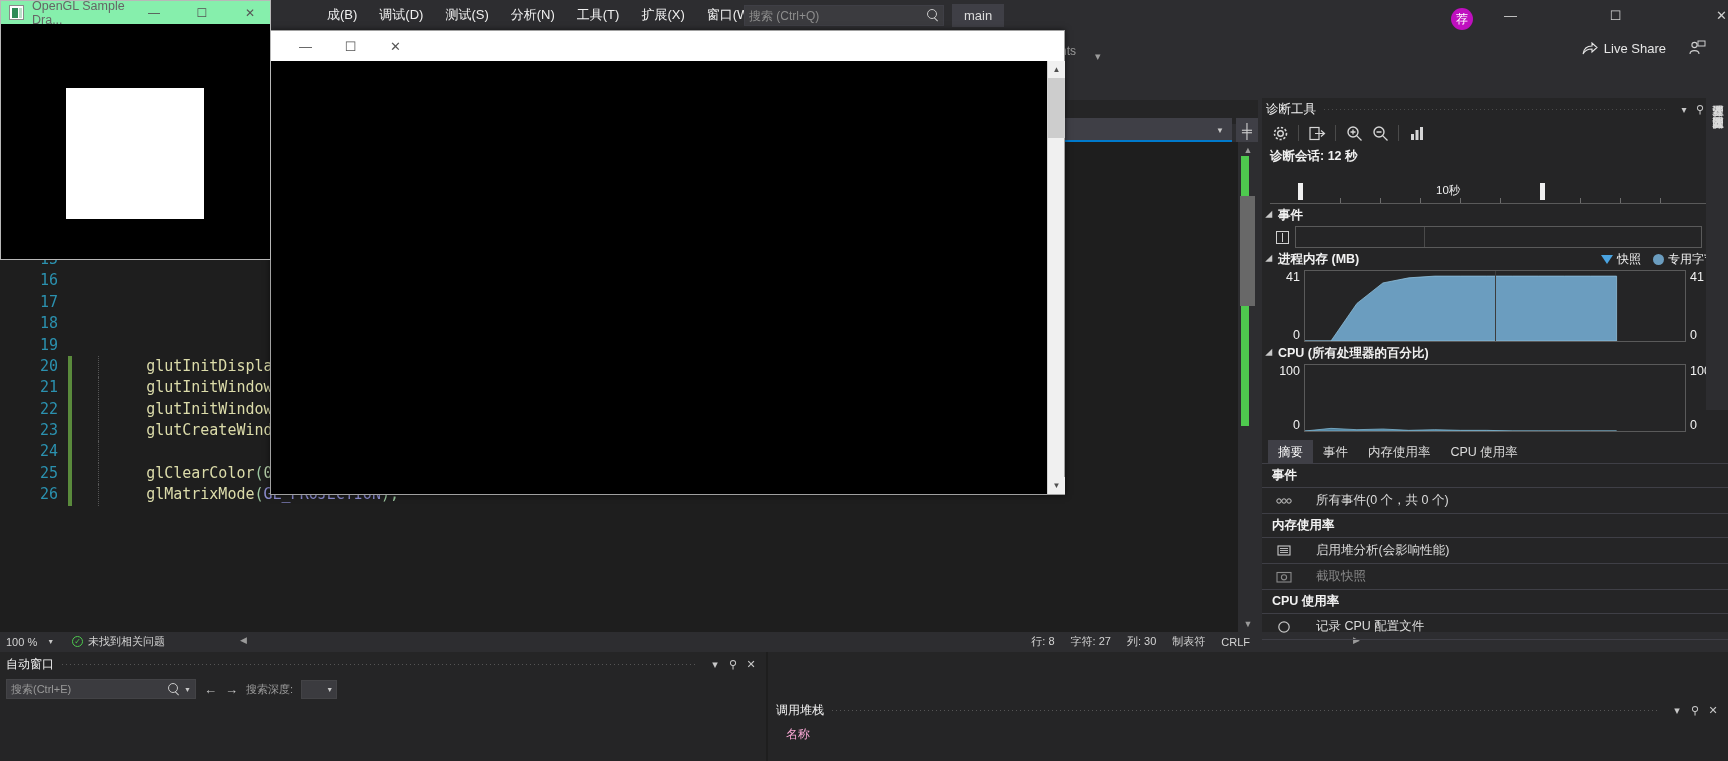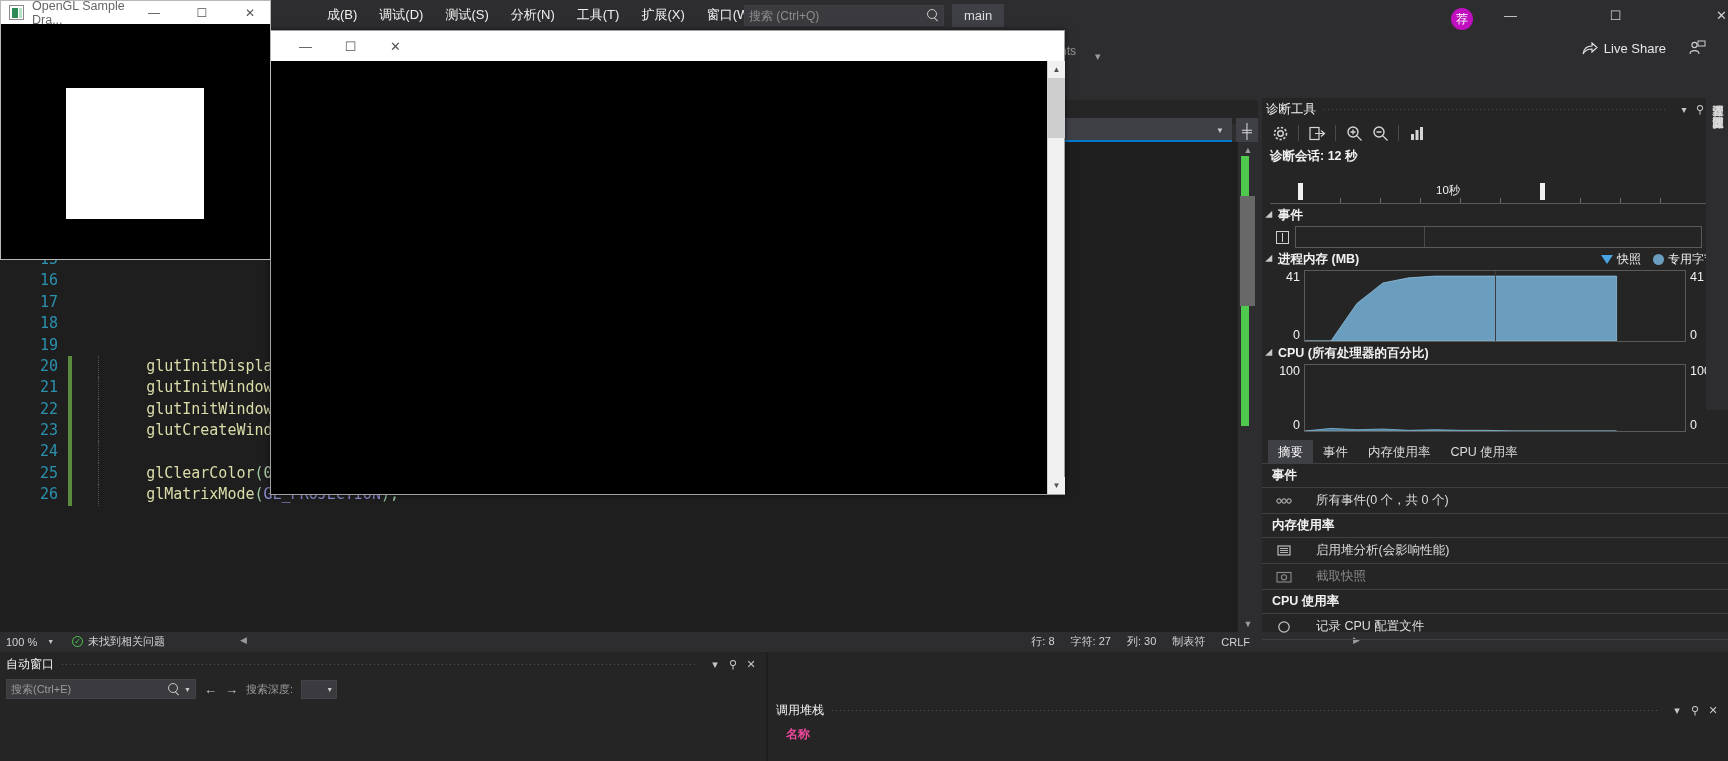--- a/index.html
+++ b/index.html
@@ -223,21 +223,21 @@
   }
   .auto-search span.lbl { flex: 1; }
   .nav-arrows { display: flex; gap: 8px; color: #c8c8c8; font-size: 13px; }
   .depth-box {
     width: 36px; height: 19px; background: #3b3b3f; border: 1px solid #434346;
     display: flex; align-items: center; justify-content: flex-end; padding-right: 3px;
     color: #c8c8c8; font-size: 8px;
   }
   .call-col-head {
     height: 24px; display: flex; align-items: center; padding-left: 16px;
-    color: #ec4899; font-size: 12px; background: #252526; font-weight: bold;
+    color: #f9a8d4; font-size: 12px; background: #252526;
   }
 
   
   .diag {
     position: absolute; left: 1262px; top: 98px; width: 466px; height: 534px;
     background: #252526;
   }
   .diag-head {
     height: 22px; display: flex; align-items: center; padding: 0 4px;
     font-size: 12.5px; color: #f1f1f1;
@@ -365,21 +365,21 @@
   .console-sb .sb-thumb {
     position: absolute; left: 0; top: 17px; width: 17px; height: 60px; background: #cdcdcd;
   }
 
   
   .gl-win {
     position: absolute; left: 0; top: 0; width: 271px; height: 260px;
     background: #000; border: 1px solid #b8b8b8;
   }
   .gl-title {
-    height: 23px; background: #ffffff; display: flex; align-items: center;
+    height: 23px; background: #86efac; display: flex; align-items: center;
     padding-left: 8px; gap: 8px; font-size: 12.5px; color: #444;
   }
   .gl-ico {
     width: 15px; height: 15px; border: 1px solid #8a8a8a; position: relative; flex: none;
     background: #fff;
   }
   .gl-ico i { position: absolute; left: 2px; top: 2px; width: 6px; height: 10px; background: #2e8b57; }
   .gl-ico b { position: absolute; left: 9px; top: 2px; width: 3px; height: 10px; background: #b9e0c8; }
   .gl-title .t { flex: 1; color: #666; }
   .glwbtn { width: 40px; height: 23px; display: flex; align-items: center; justify-content: center;

